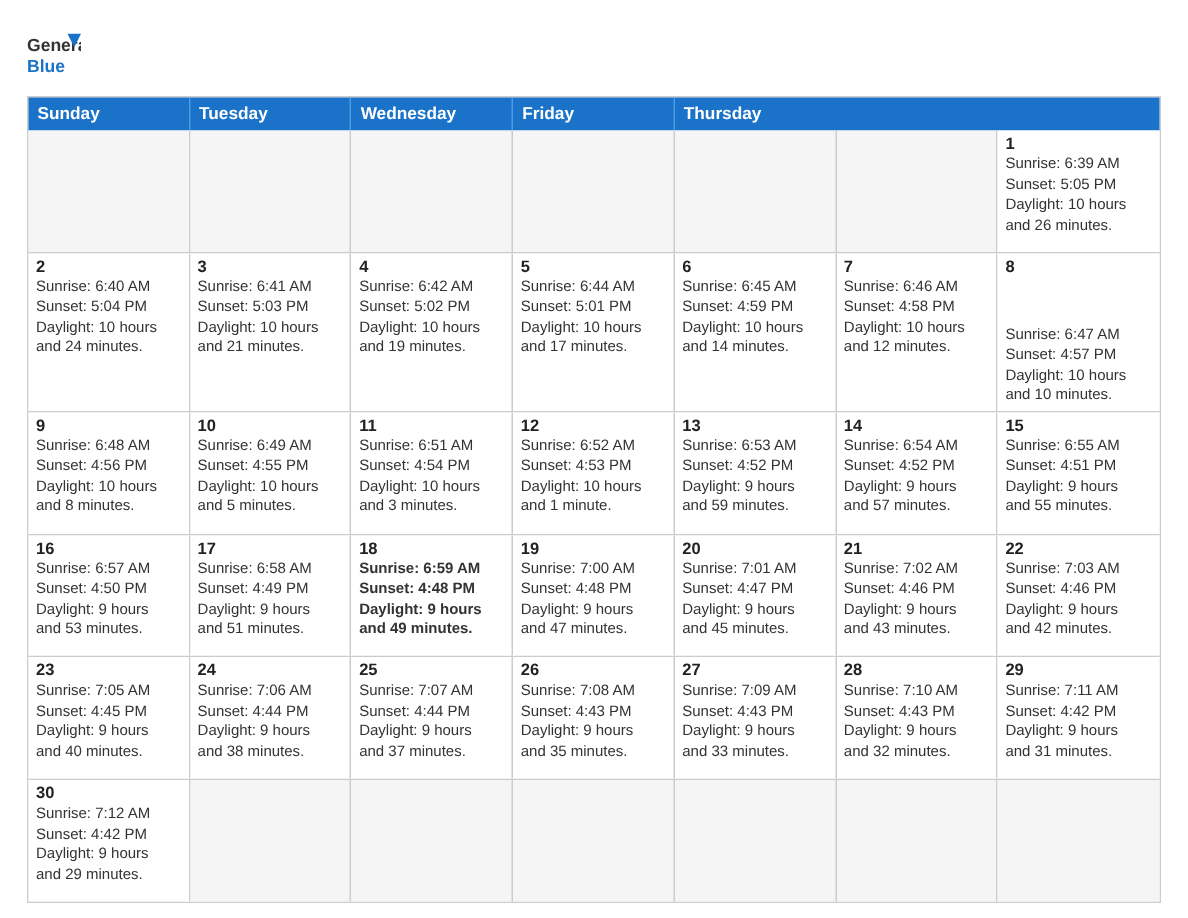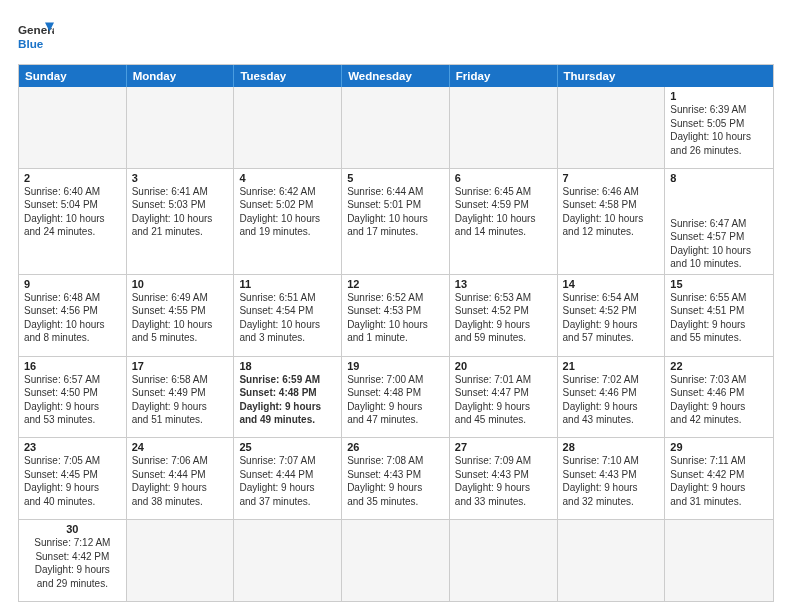--- a/index.html
+++ b/index.html
@@ -67,21 +67,21 @@
       flex: 1;
       display: flex;
       flex-direction: column;
     }
     .cal-row {
       display: grid;
       grid-template-columns: repeat(7, 1fr);
       flex: 1;
       border-bottom: 1px solid #ccc;
     }
-    .cal-row:last-child { border-bottom: none; text-align: center; }
+    .cal-row:last-child { border-bottom: none; }
     .cal-cell {
       border-right: 1px solid #ccc;
       padding: 3px 5px;
       font-size: 9px;
       color: #333;
       background: #fff;
       vertical-align: top;
     }
     .cal-cell:last-child { border-right: none; }
     .cal-cell.empty { background: #f5f5f5; }
@@ -112,21 +112,20 @@
     </div>
     <div class="title-block">
       <div class="month-title"></div>
       <div class="location"></div>
     </div>
   </div>
 
   <div class="calendar">
     <div class="cal-header" id="cal-header">
         <div class="cal-header-cell">Sunday</div>
-        <div class="cal-header-cell">Monday</div>
         <div class="cal-header-cell">Tuesday</div>
         <div class="cal-header-cell">Wednesday</div>
         <div class="cal-header-cell">Friday</div>
         <div class="cal-header-cell">Thursday</div>
       </div>
     <div class="cal-body" id="cal-body">
         <div class="cal-row">
           <div class="cal-cell empty"></div>
           <div class="cal-cell empty"></div>
           <div class="cal-cell empty"></div>

